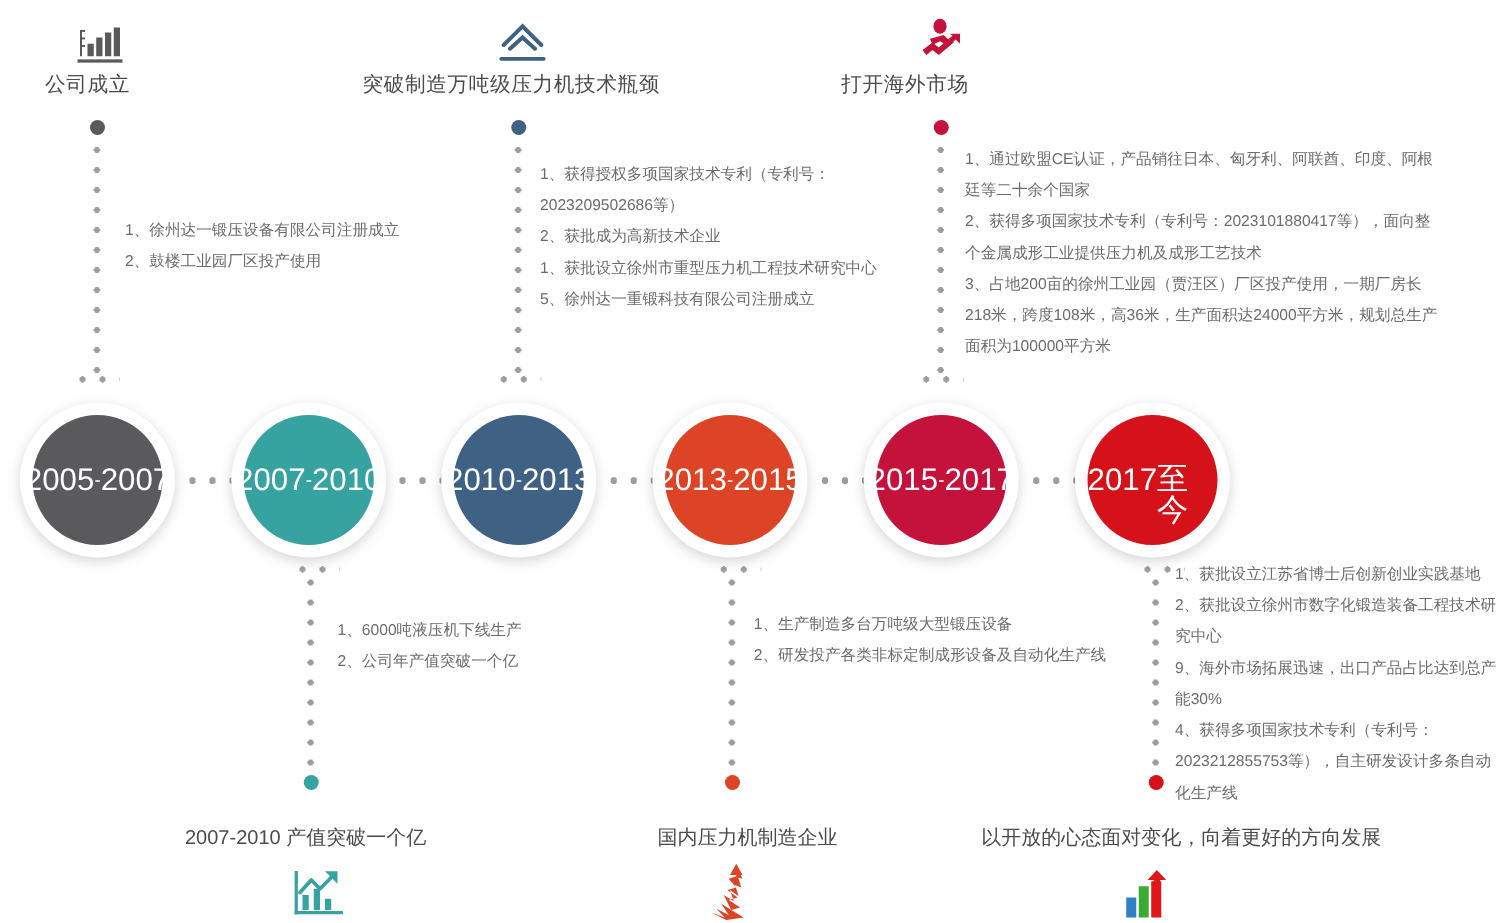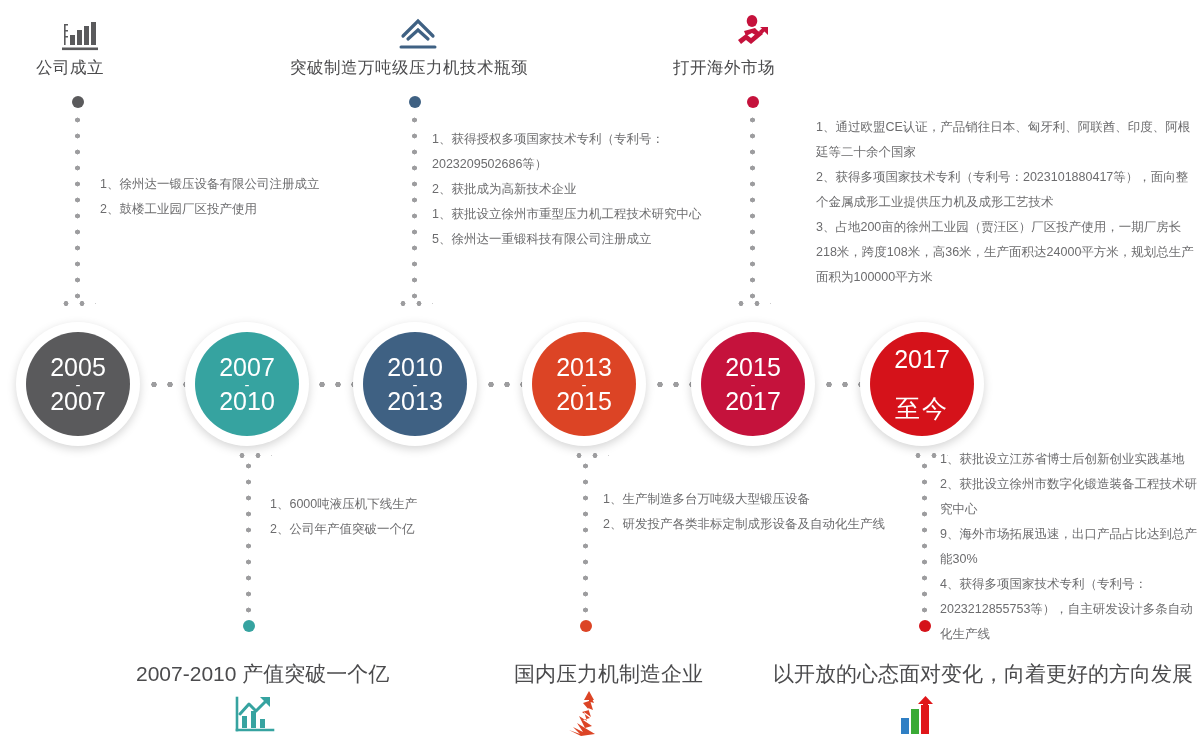--- a/index.html
+++ b/index.html
@@ -37,29 +37,29 @@
   
   .txtblock{position:absolute;font-size:12.5px;line-height:25px;color:#6c6c6e;}
   .txtblock div{white-space:normal;}
 
   
   .circle-wrap{position:absolute;width:124px;height:124px;border-radius:50%;
     background:#ffffff;
     box-shadow:0 3px 10px rgba(0,0,0,.17);
     display:flex;align-items:center;justify-content:center;}
   .circle{width:104px;height:104px;border-radius:50%;
-    display:flex;flex-direction:column;align-items:center;justify-content:center;
+    display:flex;flex-direction:row;align-items:center;justify-content:center;
     color:#fff;line-height:1.0;}
   .circle .y1{font-size:25px;}
   .circle .dash{font-size:15px;height:11px;line-height:11px;margin:-1px 0 -1px 0;}
   .circle .y2{font-size:25px;}
   .circle.cn .y2{font-size:25px;letter-spacing:2px;margin-top:24px;}
 
   
-  .cap{position:absolute;font-size:21px;color:#4b4b4d;white-space:nowrap;}
+  .cap{position:absolute;font-size:16px;color:#4b4b4d;white-space:nowrap;margin-left:12px;}
   .cap-icon{position:absolute;width:48px;height:46px;}
 </style>
 </head>
 <body>
 
 <div class="stage">
 
   <div class="head-icon" style="left:58px;top:18px;">
     <svg viewBox="0 0 46 40" width="46" height="40">
       <g fill="#5a5a5c">
@@ -123,21 +123,21 @@
     </svg>
   </div>
   <div class="head-title" style="left:673px;top:57px;text-align:center;">打开海外市场</div>
 
   <div class="vline" style="left:749px;top:96px;height:210px;">
     <div class="seg"></div>
     <div class="bigdot" style="top:0;background:#c5123c;"></div>
   </div>
   <div class="hdots" style="left:733px;top:300px;"></div>
 
-  <div class="txtblock" style="left:772px;top:115px;width:378px;margin-left:44px;">
+  <div class="txtblock" style="left:772px;top:115px;width:378px;">
     <div>1、通过欧盟CE认证，产品销往日本、匈牙利、阿联酋、印度、阿根廷等二十余个国家</div>
     <div>2、获得多项国家技术专利（专利号：2023101880417等），面向整个金属成形工业提供压力机及成形工艺技术</div>
     <div>3、占地200亩的徐州工业园（贾汪区）厂区投产使用，一期厂房长218米，跨度108米，高36米，生产面积达24000平方米，规划总生产面积为100000平方米</div>
   </div>
 
   <div class="circle-wrap" style="left:16px;top:322px;">
     <div class="circle" style="background:#5a5a5c;">
       <span class="y1">2005</span>
       <span class="dash">-</span>
       <span class="y2">2007</span>

